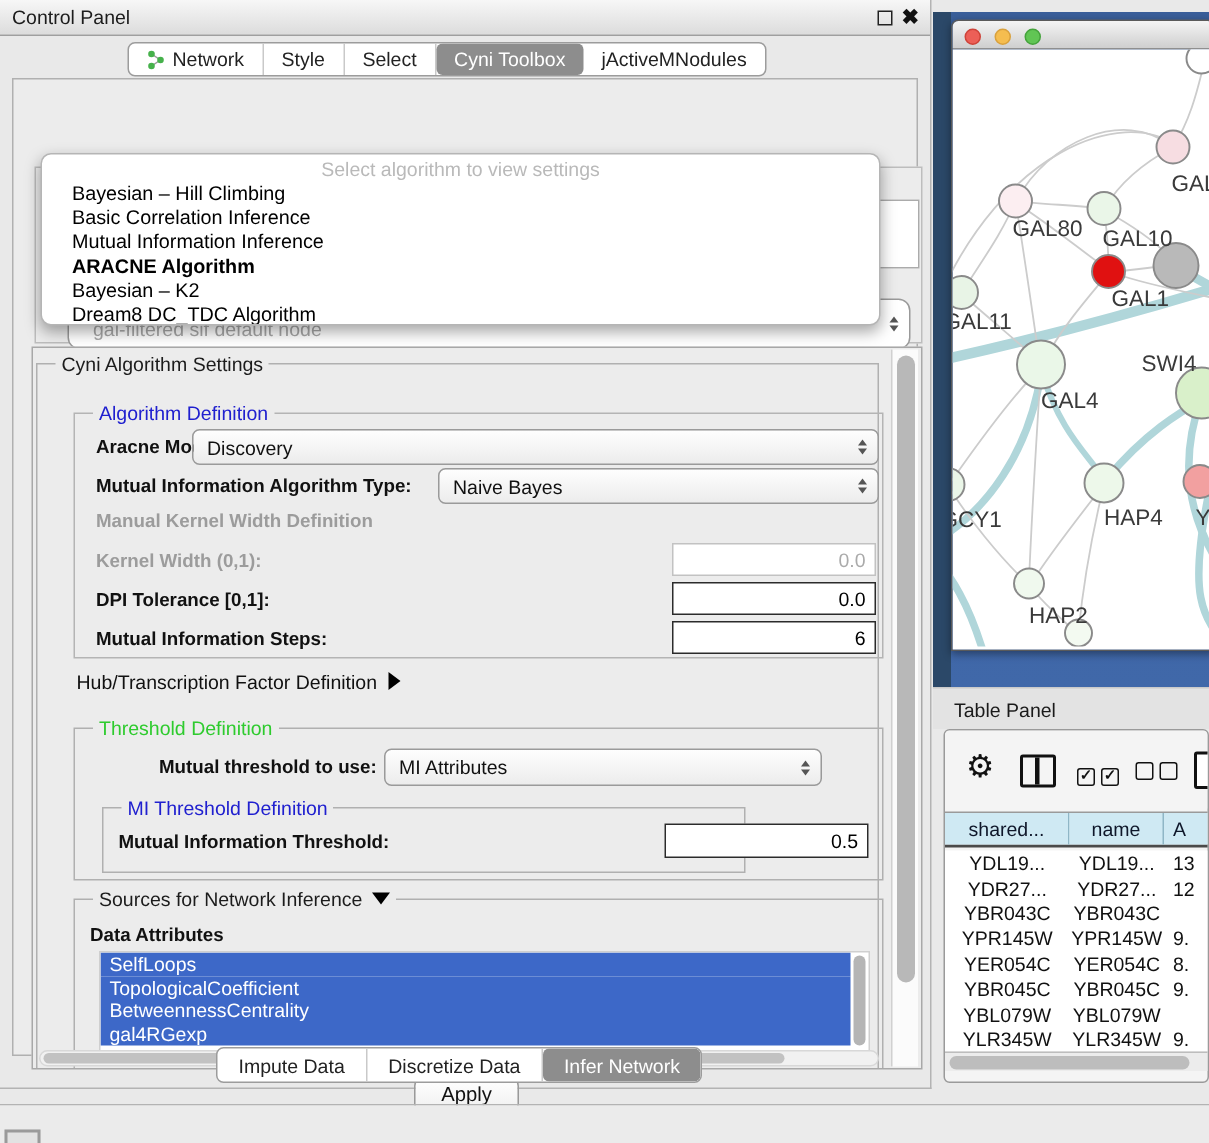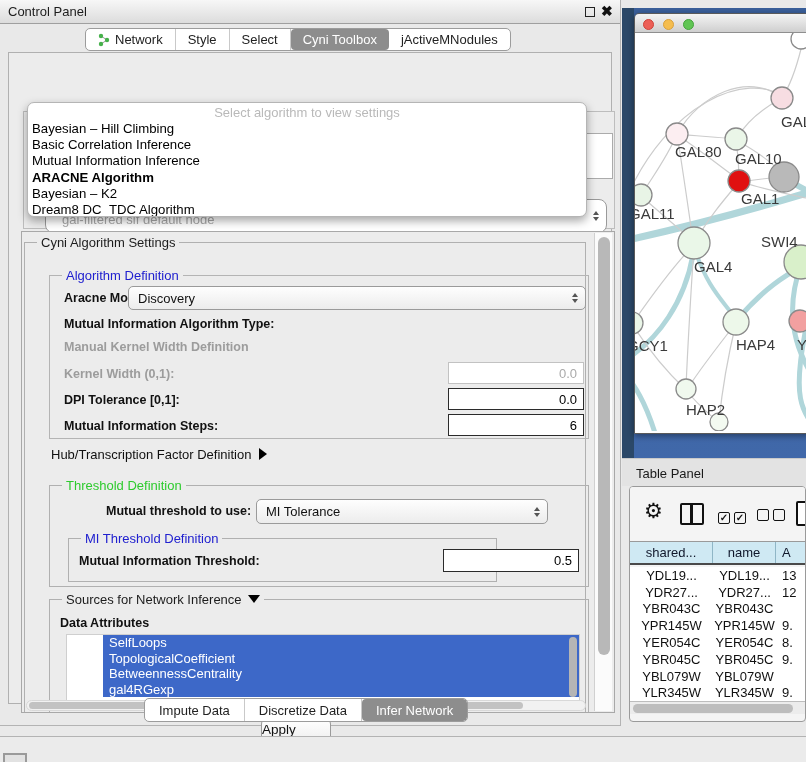--- a/index.html
+++ b/index.html
@@ -37,21 +37,21 @@
   .spin.up { border-bottom:4.5px solid #555; }
   .spin.dn { border-top:4.5px solid #555; }
   .combo-arrows { position:absolute; right:7px; top:50%; transform:translateY(-50%); display:flex;
                   flex-direction:column; gap:2px; }
 
   
   #algo-dropdown { left:18px; top:49px; width:560px; height:115px; background:#fff; border:1px solid #b5b5b5;
                    border-radius:7px; box-shadow:0 4px 10px rgba(0,0,0,.35); z-index:40; overflow:hidden;
                    padding-top:1px; }
   #dd-prompt { text-align:center; color:#b9b9b9; font-size:13px; line-height:17px; }
-  .dd-item { font-size:13.2px; color:#000; line-height:16.2px; padding-left:4px; white-space:nowrap; }
+  .dd-item { font-size:13.2px; color:#000; line-height:16.2px; padding-left:20px; white-space:nowrap; }
   .dd-item.bold { font-weight:bold; }
 
   
   #settings-viewport { left:12px; top:178px; width:594px; height:482px; border:1px solid #a8a8a8;
                        background:#ececec; overflow:hidden; }
   .group { position:absolute; border:1px solid #b0b0b0; }
   .group-title { position:absolute; top:-8px; left:12px; background:#ececec; padding:0 4px; font-size:13px; }
   .gt-black { color:#1c1c1c; }
   .gt-blue { color:#2020cf; }
   .gt-green { color:#2ecb2e; }
@@ -67,34 +67,34 @@
   .tri-right { display:inline-block; width:0; height:0; border-top:6px solid transparent;
                border-bottom:6px solid transparent; border-left:8px solid #000; margin-left:8px;
                vertical-align:-1px; }
   .tri-down { display:inline-block; width:0; height:0; border-left:6px solid transparent;
               border-right:6px solid transparent; border-top:8px solid #000; margin-left:6px; vertical-align:1px; }
 
   
   #attr-list { left:16px; top:34px; width:514px; height:68px; background:#fff; border:1px solid #cfcfcf;
                overflow:hidden; }
   .attr-row { width:calc(100% - 12px); background:#3d68c8; color:#fff; font-size:13px; line-height:15.5px;
-              padding-left:6px; white-space:nowrap;margin-left:36px; }
+              padding-left:6px; white-space:nowrap; }
   #attr-vscroll { position:absolute; right:2px; top:2px; width:8px; height:60px; background:#b5b5b5;
                   border-radius:4px; }
 
   
   #settings-vscroll { left:572px; top:1px; width:18px; height:478px; background:#fbfbfb; border-left:1px solid #d0d0d0; }
   #settings-vscroll-thumb { left:3px; top:4px; width:12px; height:418px; background:#b8b8b8; border-radius:7px; }
   #settings-hscroll { left:4px; top:468px; width:560px; height:11px; background:#f1f1f1;
                       border:1px solid #d8d8d8; border-radius:6px; }
   #settings-hscroll-thumb { left:2px; top:1px; width:494px; height:7px; background:#c2c2c2; border-radius:4px; }
 
   
-  #apply-btn { left:252px; top:665px; width:70px; height:24px; background:linear-gradient(#ffffff,#efefef);
-               border:1px solid #9a9a9a; border-radius:6px; font-size:13.5px; color:#111; 
+  #apply-btn { left:267px; top:665px; width:70px; height:24px; background:linear-gradient(#ffffff,#efefef);
+               border:1px solid #9a9a9a; border-radius:6px; font-size:13.5px; color:#111; text-align:center;
                line-height:22px; }
   #cp-bottom-tabs { left:144px; top:698px; height:24px; display:flex; background:#fff;
                     border:1px solid #9c9c9c; border-radius:5px; overflow:hidden; }
   .cpb-tab { display:flex; align-items:center; padding:0 14px; font-size:13px; color:#222;
              border-right:1px solid #c9c9c9; white-space:nowrap; }
   .cpb-tab:last-child { border-right:none; }
   .cpb-tab.sel { background:#8d8d8d; color:#fff; border-radius:4px; }
 
   
   #desktop { left:622px; top:8px; width:184px; height:450px;
@@ -221,20 +221,27 @@
           <div class="lbl" style="left:14px;top:15px;">Aracne Mode:</div>
           <div class="combo" style="left:78px;top:10px;width:458px;height:24px;">
             <span>Discovery</span>
             <div class="combo-arrows">
                 <span class="spin up"></span>
                 <span class="spin dn"></span>
               </div>
           </div>
 
           <div class="lbl" style="left:14px;top:41px;">Mutual Information Algorithm Type:</div>
+          <div class="combo" style="left:242px;top:36px;width:294px;height:24px;">
+            <span>Naive Bayes</span>
+            <div class="combo-arrows">
+                <span class="spin up"></span>
+                <span class="spin dn"></span>
+              </div>
+          </div>
 
           <div class="lbl dis" style="left:14px;top:64px;">Manual Kernel Width Definition</div>
           <div class="abs" id="manual-kernel-checkbox"></div>
 
           <div class="lbl dis" style="left:14px;top:91px;">Kernel Width (0,1):</div>
           <div class="field dis" style="left:398px;top:86px;width:136px;height:22px;">0.0</div>
 
           <div class="lbl" style="left:14px;top:117px;">DPI Tolerance [0,1]:</div>
           <div class="field strong" style="left:398px;top:112px;width:136px;height:22px;">0.0</div>
 
@@ -244,21 +251,21 @@
 
         <div style="position:absolute;left:26px;top:204px;font-size:13px;color:#111;">
           <span>Hub/Transcription Factor Definition</span><span class="tri-right"></span>
         </div>
 
         <div class="group" style="left:24px;top:242px;width:540px;height:102px;">
           <div class="group-title gt-green">Threshold Definition</div>
 
           <div class="lbl" style="left:56px;top:18px;">Mutual threshold to use:</div>
           <div class="combo" style="left:206px;top:13px;width:292px;height:25px;">
-            <span>MI Tolerance</span>
+            <span>MI Attributes</span>
             <div class="combo-arrows">
                 <span class="spin up"></span>
                 <span class="spin dn"></span>
               </div>
           </div>
 
           <div class="group" style="left:18px;top:52px;width:429px;height:44px;">
             <div class="group-title gt-blue" style="background:#ececec;">MI Threshold Definition</div>
             <div class="lbl" style="left:10px;top:15px;">Mutual Information Threshold:</div>
             <div class="field strong" style="left:374px;top:10px;width:136px;height:23px;">0.5</div>

